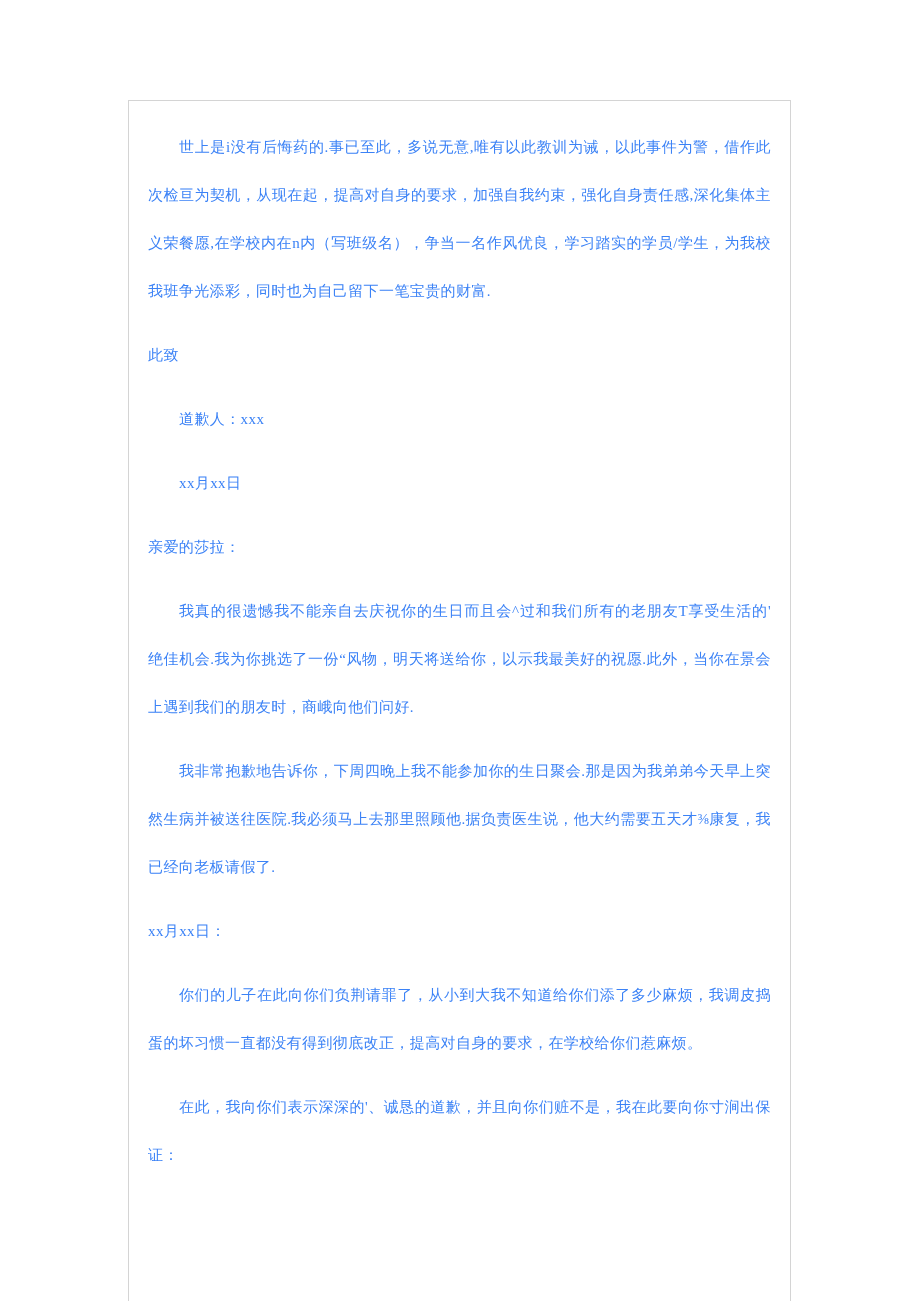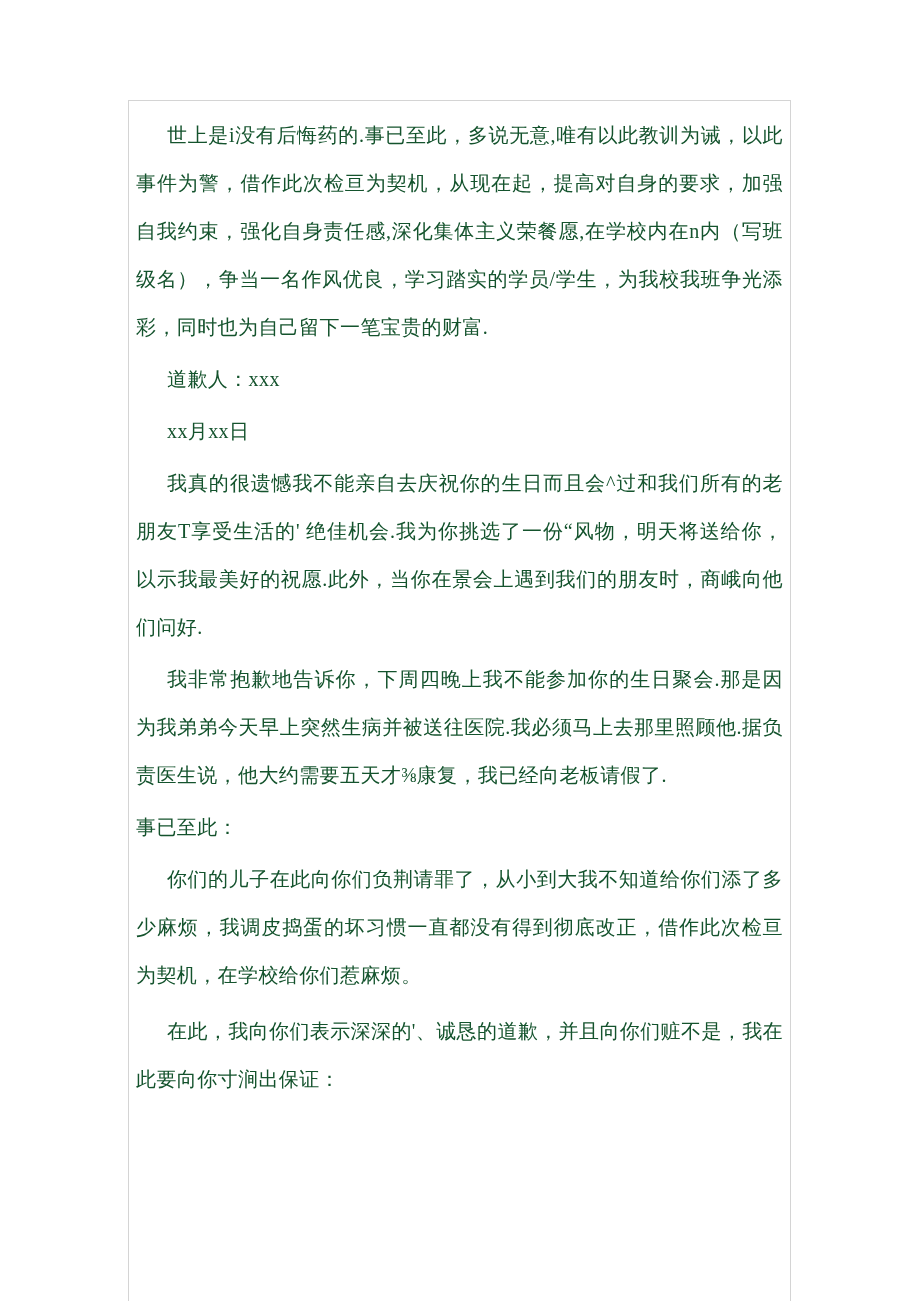--- a/index.html
+++ b/index.html
@@ -21,42 +21,44 @@
     top: 100px;
     width: 663px;
     height: 1201px;
     box-sizing: border-box;
     border: 1px solid #d4d4d4;
     border-bottom: none;
     padding: 6px 3px 0 3px;
     background: #ffffff;
   }
   .para {
-    margin: 4px;
-    font-size: 20px;
+    margin: 16px;
+    font-size: 15px;
     line-height: 48px;
-    color: #14532d;
+    color: #3b82f6;
     text-align: justify;
     letter-spacing: 0.4px;
     word-break: break-all;
   }
   .para.indent { text-indent: 31px; }
   .para.tight  { line-height: 35px; }
   .para.gap-sm { margin-top: 8px; font-family: Liberation Serif, serif; }
   .para.gap-lg { margin-top: 40px; }
 </style>
 </head>
 <body>
 
 <div class="canvas">
   <div class="page">
     <div id="doc-body">
         <p class="para indent">世上是i没有后悔药的.事已至此，多说无意,唯有以此教训为诫，以此事件为警，借作此次检亘为契机，从现在起，提高对自身的要求，加强自我约束，强化自身责任感,深化集体主义荣餐愿,在学校内在n内（写班级名），争当一名作风优良，学习踏实的学员/学生，为我校我班争光添彩，同时也为自己留下一笔宝贵的财富.</p>
+        <p class="para">此致</p>
         <p class="para indent">道歉人：xxx</p>
         <p class="para indent">xx月xx日</p>
+        <p class="para">亲爱的莎拉：</p>
         <p class="para indent">我真的很遗憾我不能亲自去庆祝你的生日而且会^过和我们所有的老朋友T享受生活的' 绝佳机会.我为你挑选了一份“风物，明天将送给你，以示我最美好的祝愿.此外，当你在景会上遇到我们的朋友时，商峨向他们问好.</p>
         <p class="para indent">我非常抱歉地告诉你，下周四晚上我不能参加你的生日聚会.那是因为我弟弟今天早上突然生病并被送往医院.我必须马上去那里照顾他.据负责医生说，他大约需要五天才⅜康复，我已经向老板请假了.</p>
-        <p class="para">事已至此：</p>
-        <p class="para indent">你们的儿子在此向你们负荆请罪了，从小到大我不知道给你们添了多少麻烦，我调皮捣蛋的坏习惯一直都没有得到彻底改正，借作此次检亘为契机，在学校给你们惹麻烦。</p>
+        <p class="para">xx月xx日：</p>
+        <p class="para indent">你们的儿子在此向你们负荆请罪了，从小到大我不知道给你们添了多少麻烦，我调皮捣蛋的坏习惯一直都没有得到彻底改正，提高对自身的要求，在学校给你们惹麻烦。</p>
         <p class="para indent gap-sm">在此，我向你们表示深深的'、诚恳的道歉，并且向你们赃不是，我在此要向你寸涧出保证：</p>
       </div>
   </div>
 </div>
 
 </body></html>

